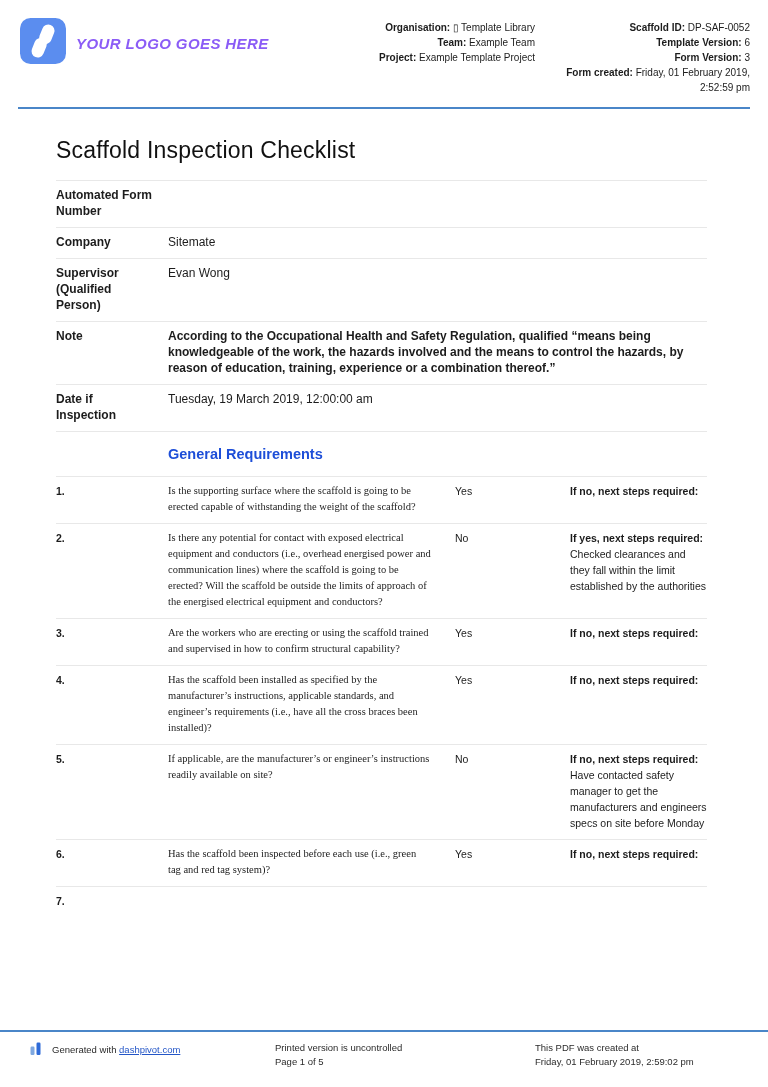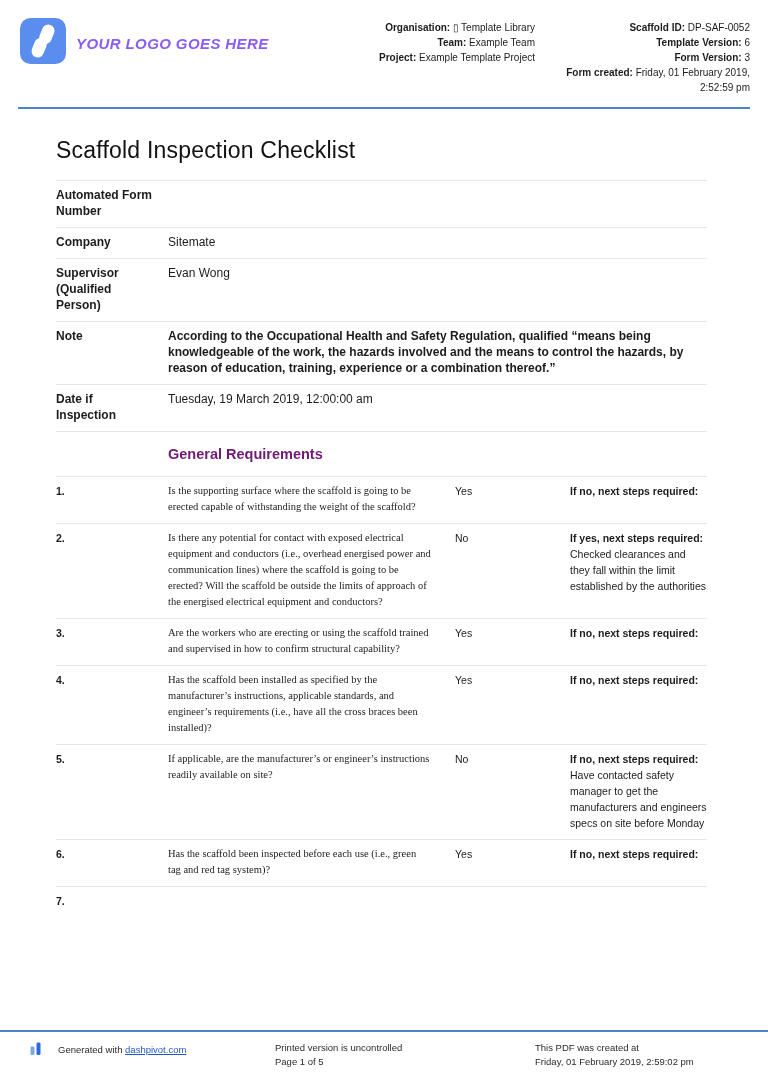--- a/index.html
+++ b/index.html
@@ -17,31 +17,31 @@
   .hline .b{font-weight:700;}
   .header-rule{height:2px;background:#4a86c8;margin:12px 18px 0 18px;}
   
   .main{padding:0 61px 0 56px;box-sizing:border-box;}
   .doc-title{margin-top:28px;margin-bottom:16px;font-size:23px;font-weight:400;color:#111;letter-spacing:.2px;}
   .meta-table{border-bottom:1px solid #e8e8e8;}
   .meta-row{display:grid;grid-template-columns:112px 1fr;border-top:1px solid #e8e8e8;
     padding:6px 0 8px;font-size:12px;line-height:16px;}
   .meta-row .label{font-weight:700;padding-right:14px;}
   .bold-value{font-weight:700;}
-  .section-heading{margin:14px 0 14px 112px;font-size:14.5px;font-weight:700;color:#701a75;}
+  .section-heading{margin:14px 0 14px 112px;font-size:14.5px;font-weight:700;color:#1d4ed8;}
   .check-row{display:grid;grid-template-columns:112px 287px 115px 137px;border-top:1px solid #e8e8e8;
     padding:6px 0 8px;font-size:10.5px;line-height:16px;}
   .check-row .num{font-weight:700;}
   .check-row .q{padding-right:24px;box-sizing:border-box;font-family:Liberation Serif, serif;}
   .check-row .next .nlabel{font-weight:700;}
   
   .footer{position:absolute;left:0;right:0;bottom:0;height:57px;}
   .footer-rule{height:2px;background:#4a86c8;}
   .footer-content{display:flex;align-items:flex-start;padding:9px 61px 0 30px;font-size:9.5px;line-height:14px;color:#2b2b2b;box-sizing:border-box;}
-  .f-left{width:245px;display:flex;align-items:center;gap:15px;box-sizing:border-box;}
+  .f-left{width:245px;display:flex;align-items:center;gap:9px;box-sizing:border-box;}
   .f-center{width:260px;box-sizing:border-box;}
   .f-right{flex:1;box-sizing:border-box;}
   .f-link{color:#2456c7;text-decoration:underline;cursor:pointer;}
 </style>
 </head>
 <body>
 
 <div class="page">
 
   <div class="header">

